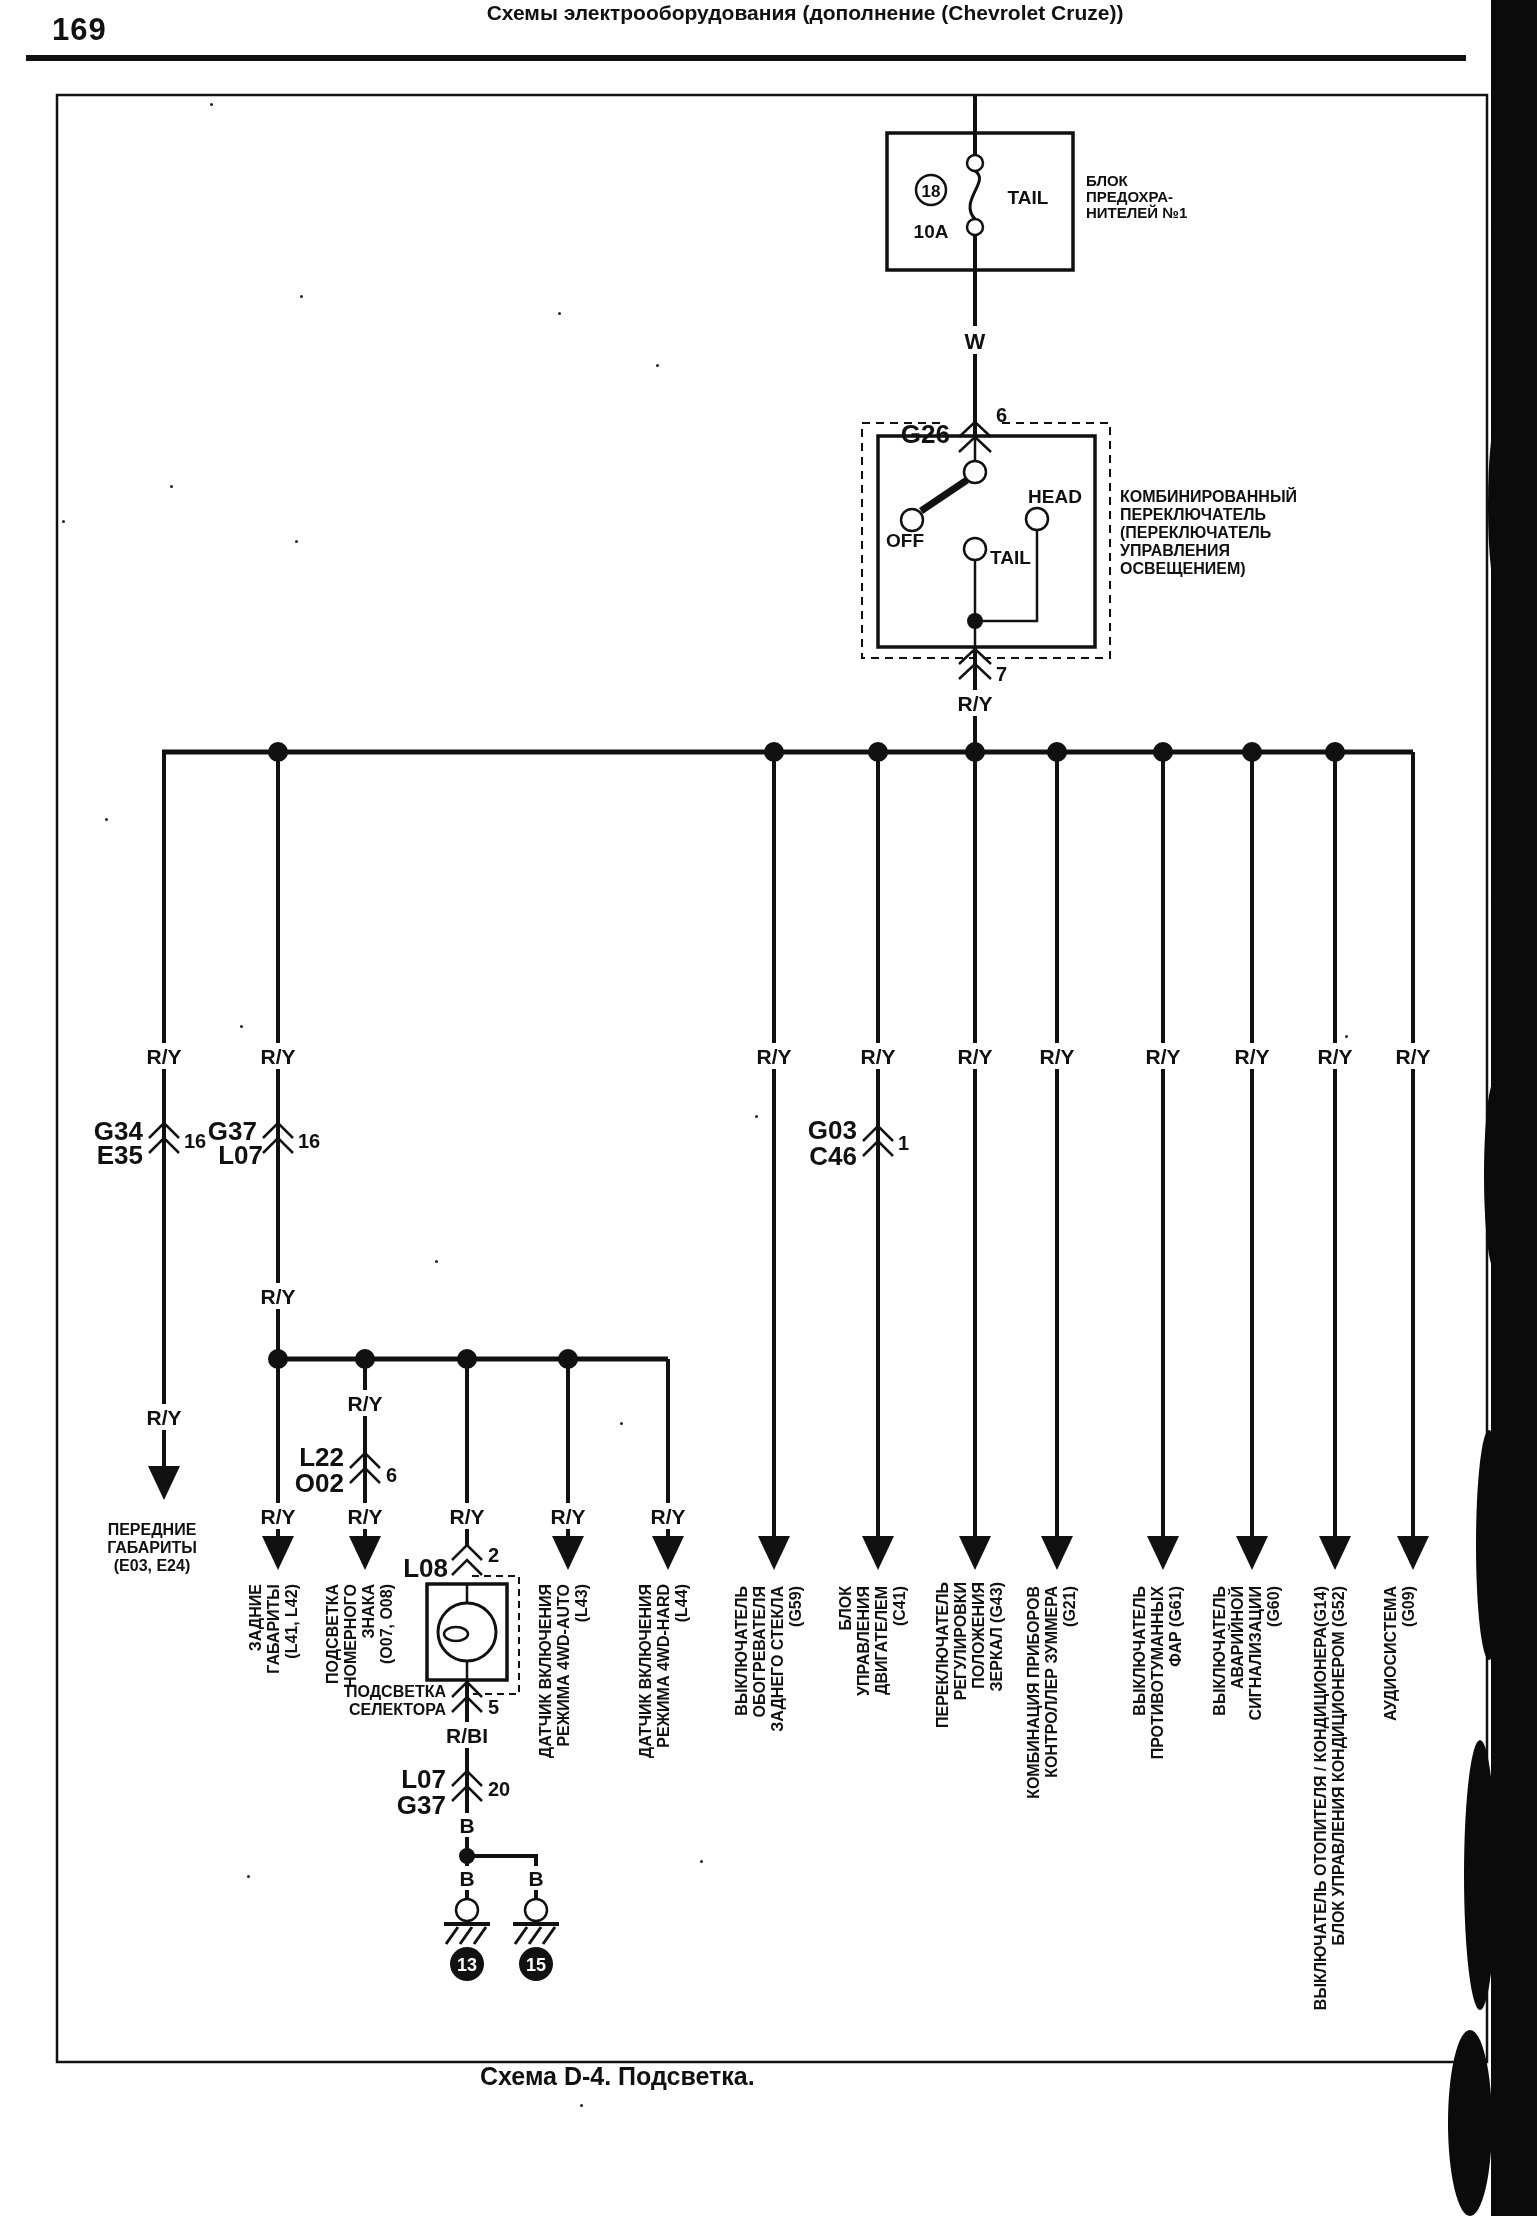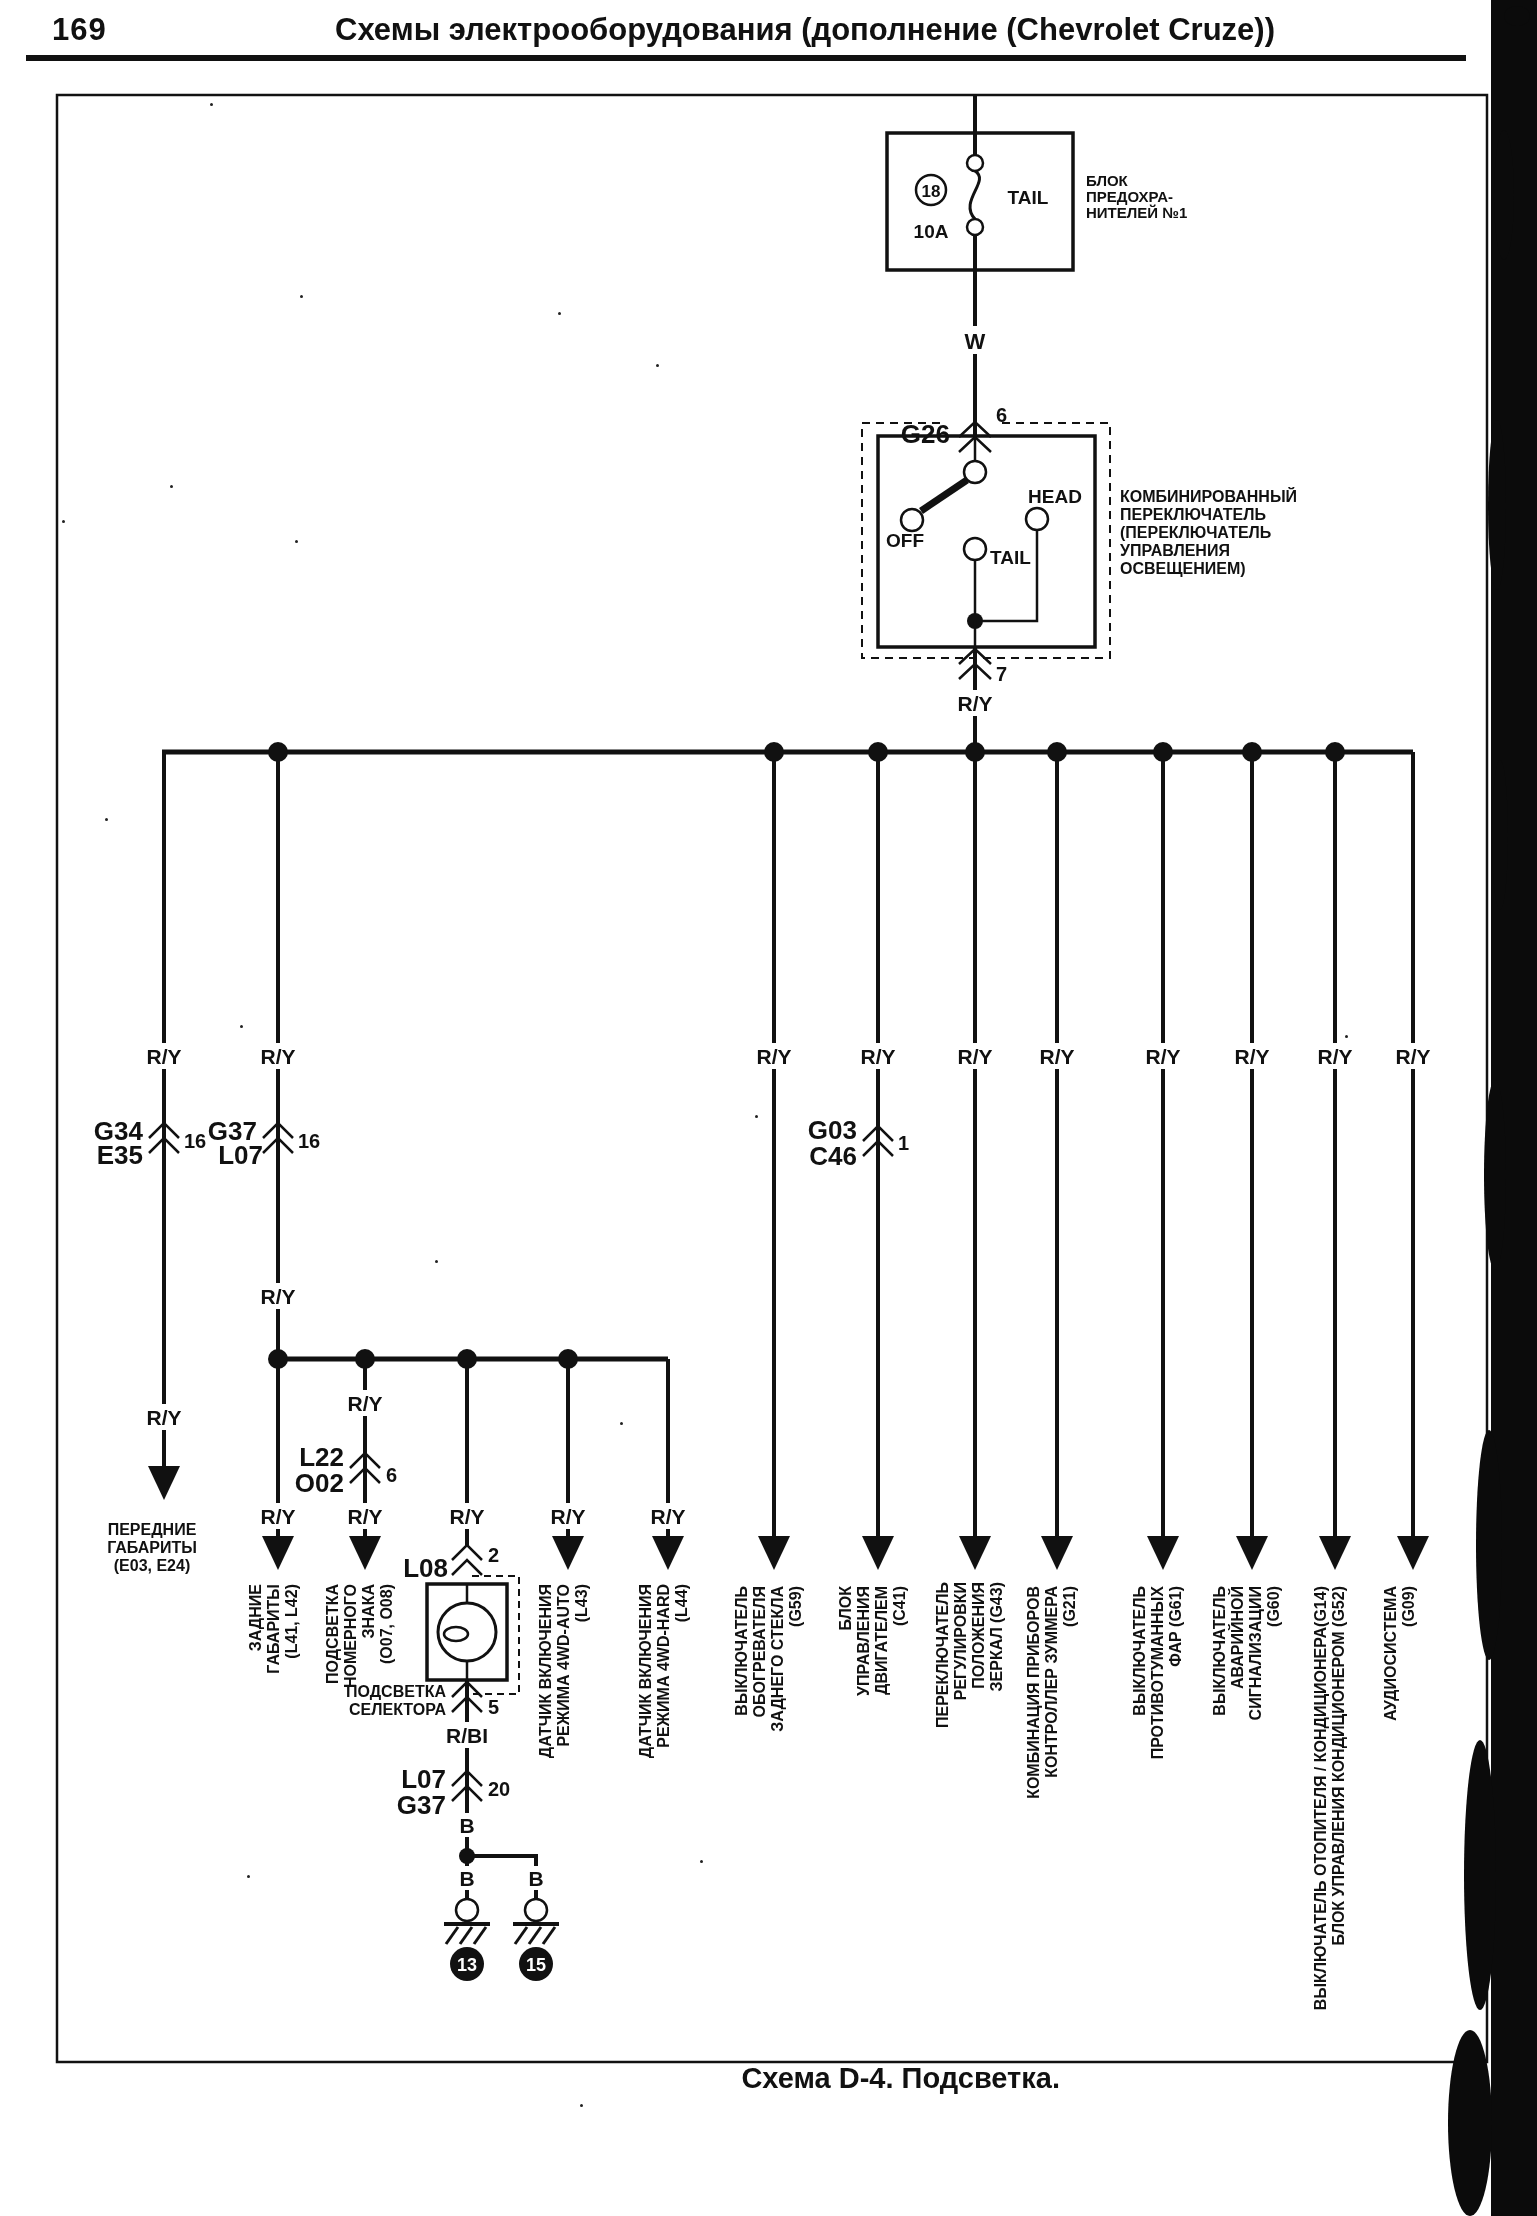--- a/index.html
+++ b/index.html
@@ -1,22 +1,22 @@
 <!DOCTYPE html>
 <html><head>
 <meta charset="utf-8">
 <style>
   html,body{margin:0;padding:0;background:#888;}
   #page{position:relative;width:1537px;height:2216px;background:#ffffff;overflow:hidden;
         font-family:"Liberation Sans", sans-serif;color:#111;}
   .abs{position:absolute;}
   #page-number{left:52px;top:12px;font-size:31px;font-weight:bold;letter-spacing:1px;}
-  #page-title{left:140px;top:12px;width:1330px;text-align:center;font-size:31px;font-weight:bold;}
+  #page-title{left:140px;top:1px;width:1330px;text-align:center;font-size:21px;font-weight:bold;}
   #header-rule{left:26px;top:55px;width:1440px;height:6px;background:#111;}
-  #caption{left:480px;top:2062px;width:580px;text-align:right;font-size:29px;font-weight:bold;}
+  #caption{left:480px;top:2062px;width:580px;text-align:left;font-size:25px;font-weight:bold;}
   .speck{position:absolute;width:3px;height:3px;background:#222;border-radius:50%;}
   .blob{position:absolute;background:#0b0b0b;border-radius:50%;}
   #scan-band{position:absolute;right:0;top:0;width:46px;height:2216px;background:#0b0b0b;}
   svg text{fill:#111;font-family:"Liberation Sans", sans-serif;font-weight:bold;}
   .tw{font-size:21px;} .tc{font-size:26px;} .tp{font-size:20px;}
   .tl{font-size:16px;} .tv{font-size:16px;} .ts{font-size:19px;}
   .tf{font-size:15px;} .tg{font-size:18px;fill:#fff;}
   .wire{stroke:#111;stroke-width:4;fill:none;}
   .bus{stroke:#111;stroke-width:5;fill:none;}
   .thin{stroke:#111;stroke-width:2.5;fill:none;}

